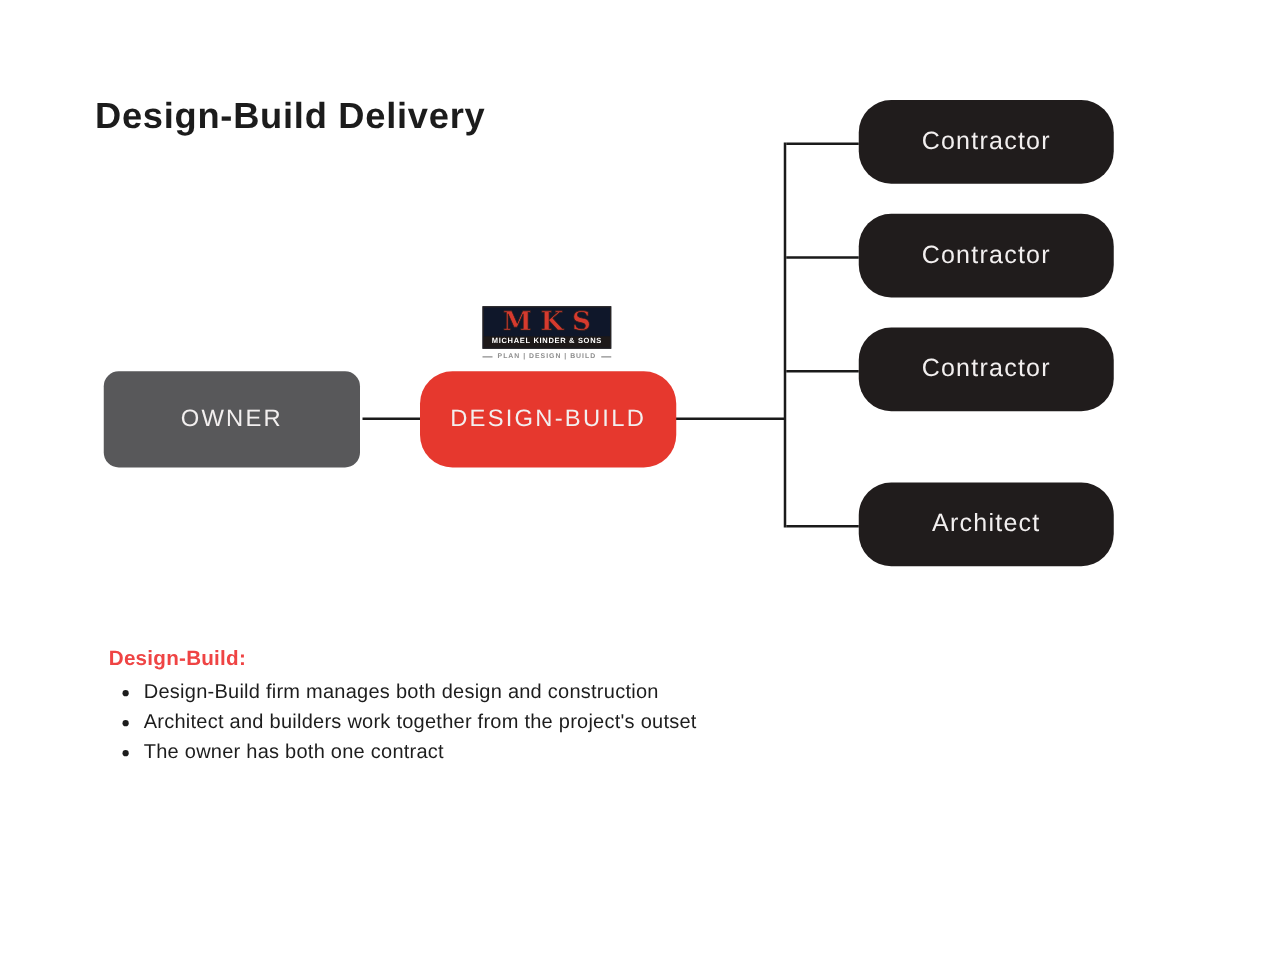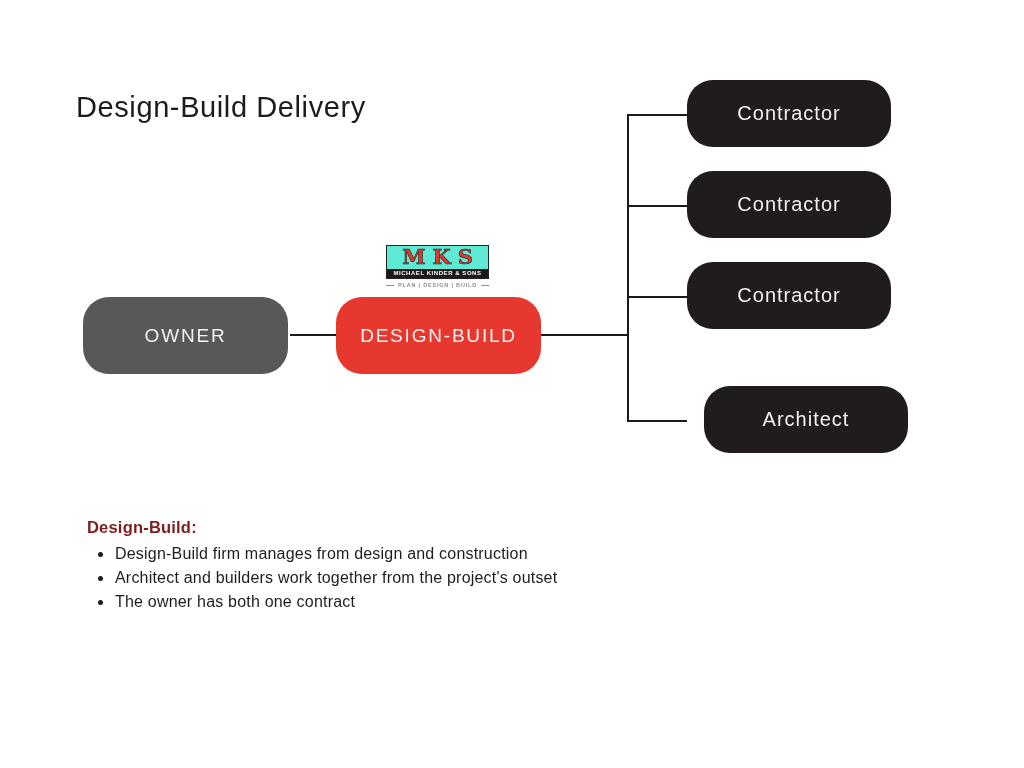--- a/index.html
+++ b/index.html
@@ -10,32 +10,32 @@
     height: 768px;
     background: #ffffff;
     font-family: "Liberation Sans", sans-serif;
     overflow: hidden;
   }
 
   
   .title {
     position: absolute;
     left: 76px;
-    top: 91px;
+    top: 77px;
     font-size: 29px;
-    font-weight: 400;
+    font-weight: 700;
     letter-spacing: 0.6px;
     color: #1c1c1c;
   }
 
   
   .logo { position: absolute; left: 386px; top: 245px; width: 103px; }
   .logo-frame {
     border: 1.5px solid #262222;
-    background: #5eead4;
+    background: #0f172a;
   }
   .logo-acronym {
     height: 23px;
     line-height: 22px;
     text-align: center;
     font-family: "DejaVu Serif", serif;
     font-weight: 700;
     font-size: 21px;
     letter-spacing: 7px;
     padding-left: 7px; 
@@ -80,32 +80,32 @@
   
   .node {
     position: absolute;
     border-radius: 26px;
     display: flex;
     align-items: center;
     justify-content: center;
     color: #f2efef;
     white-space: nowrap;
   }
-  .node.gray { background: #58585a; }
+  .node.gray { background: #58585a; border-radius: 12px; }
   .node.red  { background: #e6382e; }
   .node.dark { background: #201c1c; }
   .node.main { width: 205px; height: 77px; font-size: 19px; letter-spacing: 1.8px; }
   .node.sub  { left: 687px; width: 204px; height: 67px; font-size: 20px; letter-spacing: 1px; }
 
   
   .notes { position: absolute; left: 87px; top: 518px; width: 860px; color: #1d1d1d; }
   .notes-heading {
     font-size: 16.5px;
     font-weight: 700;
-    color: #7f1d1d;
+    color: #ef4444;
     letter-spacing: 0.2px;
     margin-bottom: 5px;
   }
   .notes-list { list-style: none; }
   .notes-list li {
     position: relative;
     padding-left: 28px;
     font-size: 16px;
     line-height: 24px;
     letter-spacing: 0.2px;
@@ -147,24 +147,24 @@
   <div class="line h" style="left:629px; top:205px; width:58px;"></div>
   <div class="line h" style="left:629px; top:296px; width:58px;"></div>
   <div class="line h" style="left:629px; top:420px; width:58px;"></div>
 
   <div class="node gray main" style="left:83px;  top:297px;">OWNER</div>
   <div class="node red main" style="left:336px; top:297px;">DESIGN-BUILD</div>
 
   <div class="node dark sub" style="top:80px;">Contractor</div>
   <div class="node dark sub" style="top:171px;">Contractor</div>
   <div class="node dark sub" style="top:262px;">Contractor</div>
-  <div class="node dark sub" style="top:386px;margin-left:17px;">Architect</div>
+  <div class="node dark sub" style="top:386px;">Architect</div>
 
   <div class="notes">
     <div class="notes-heading">Design-Build:</div>
     <ul class="notes-list">
-      <li>Design-Build firm manages from design and construction</li>
+      <li>Design-Build firm manages both design and construction</li>
       <li>Architect and builders work together from the project's outset</li>
       <li>The owner has both one contract</li>
     </ul>
   </div>
 
 </div>
 
 </body></html>

